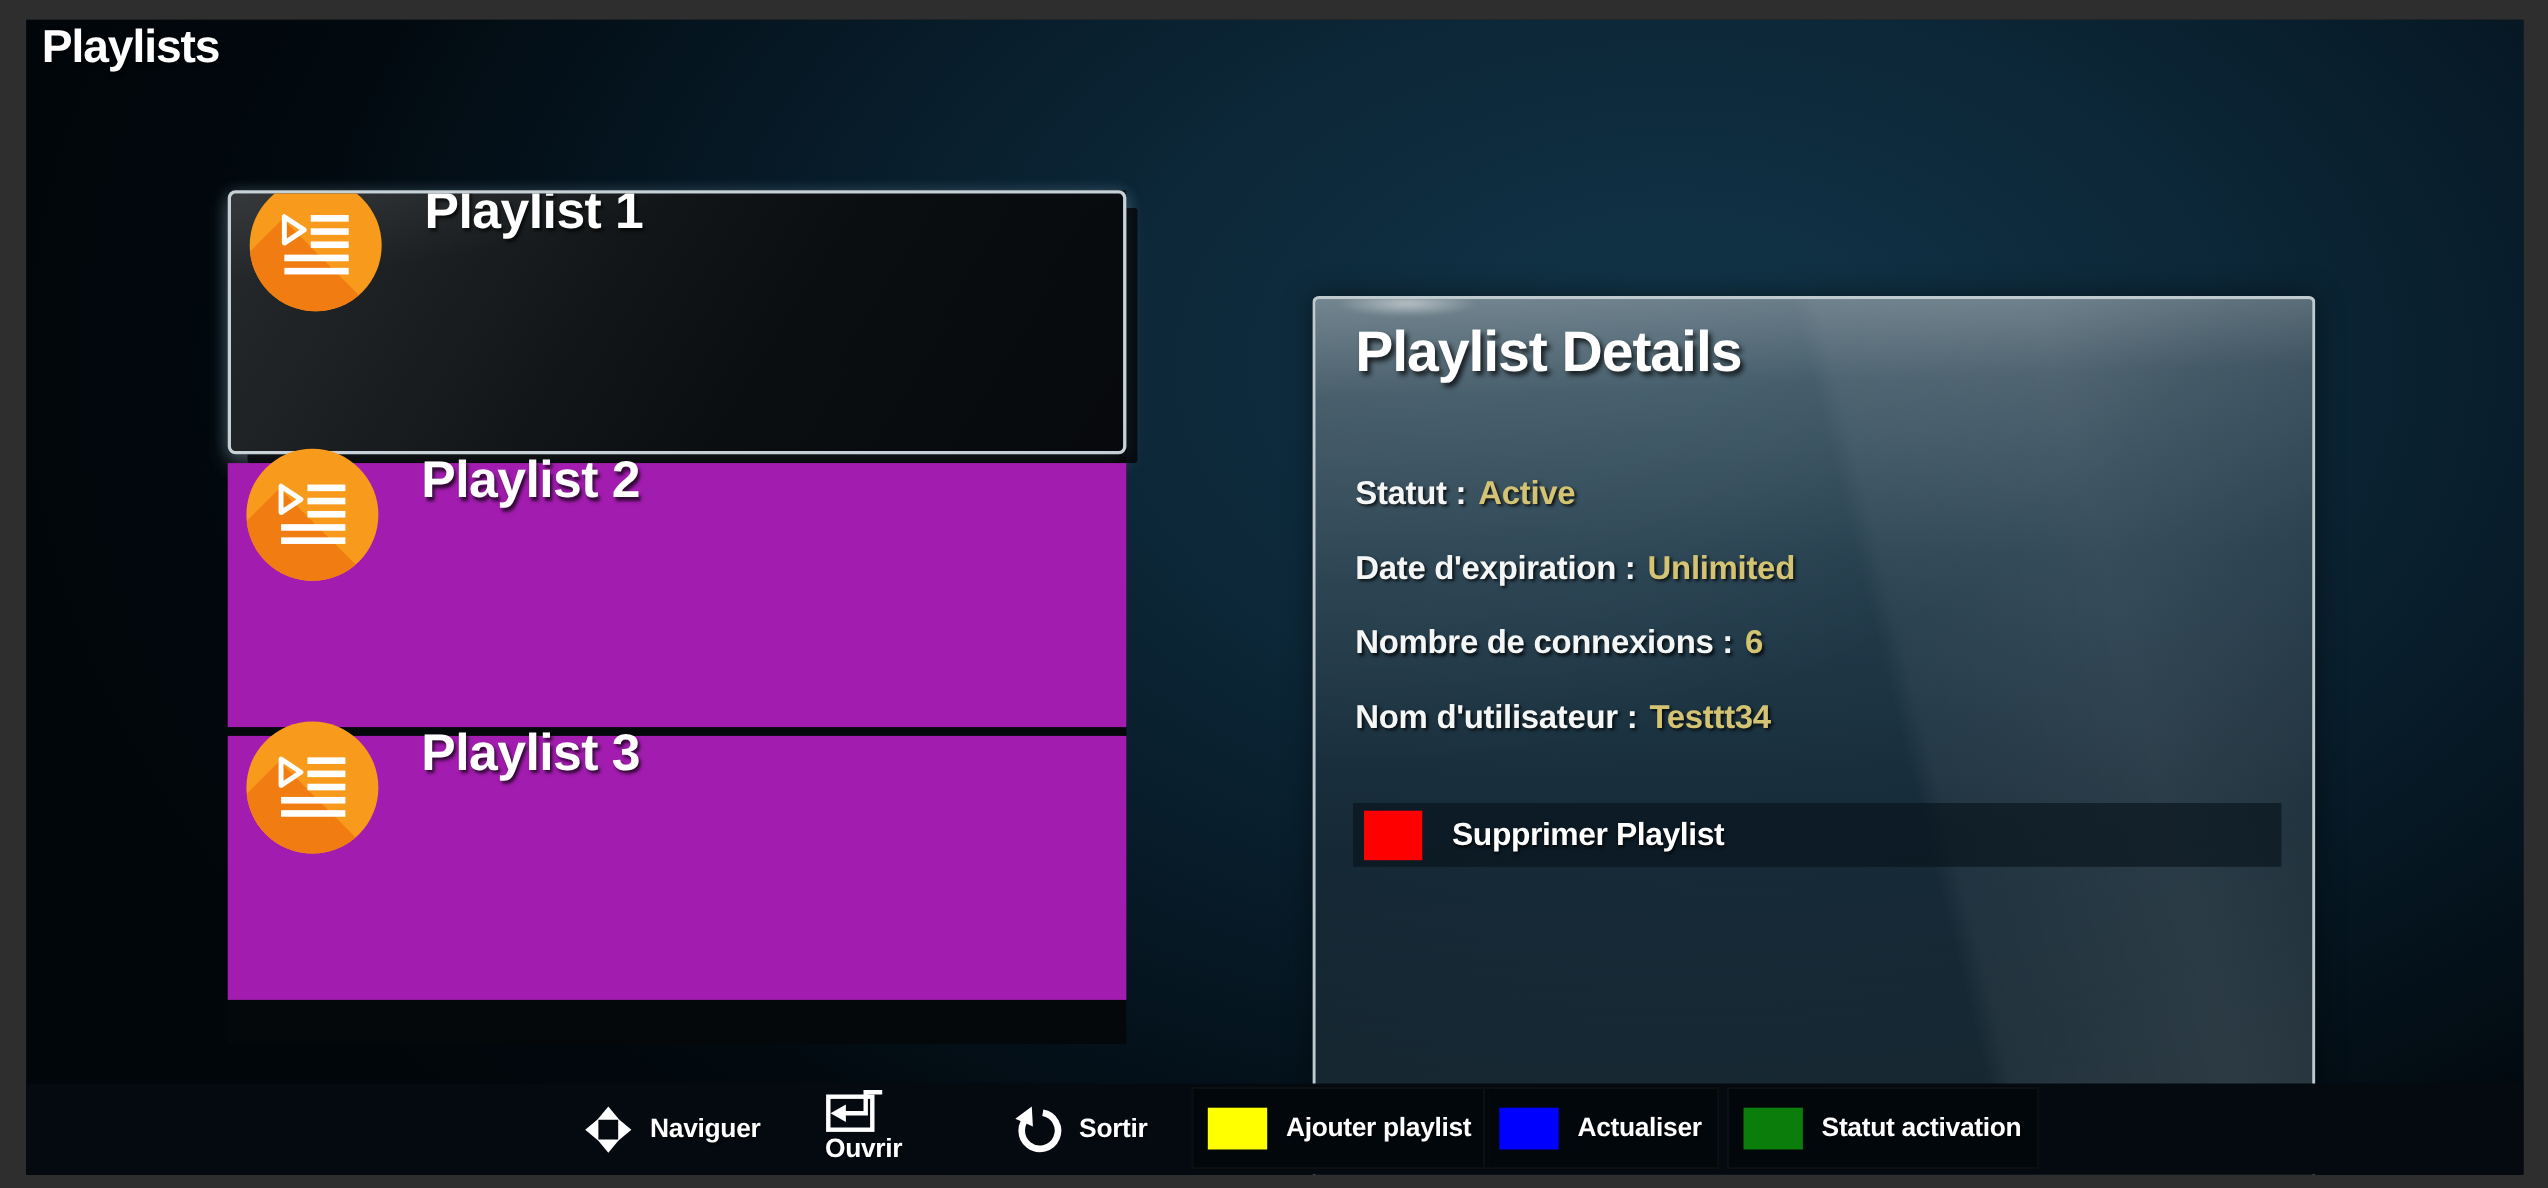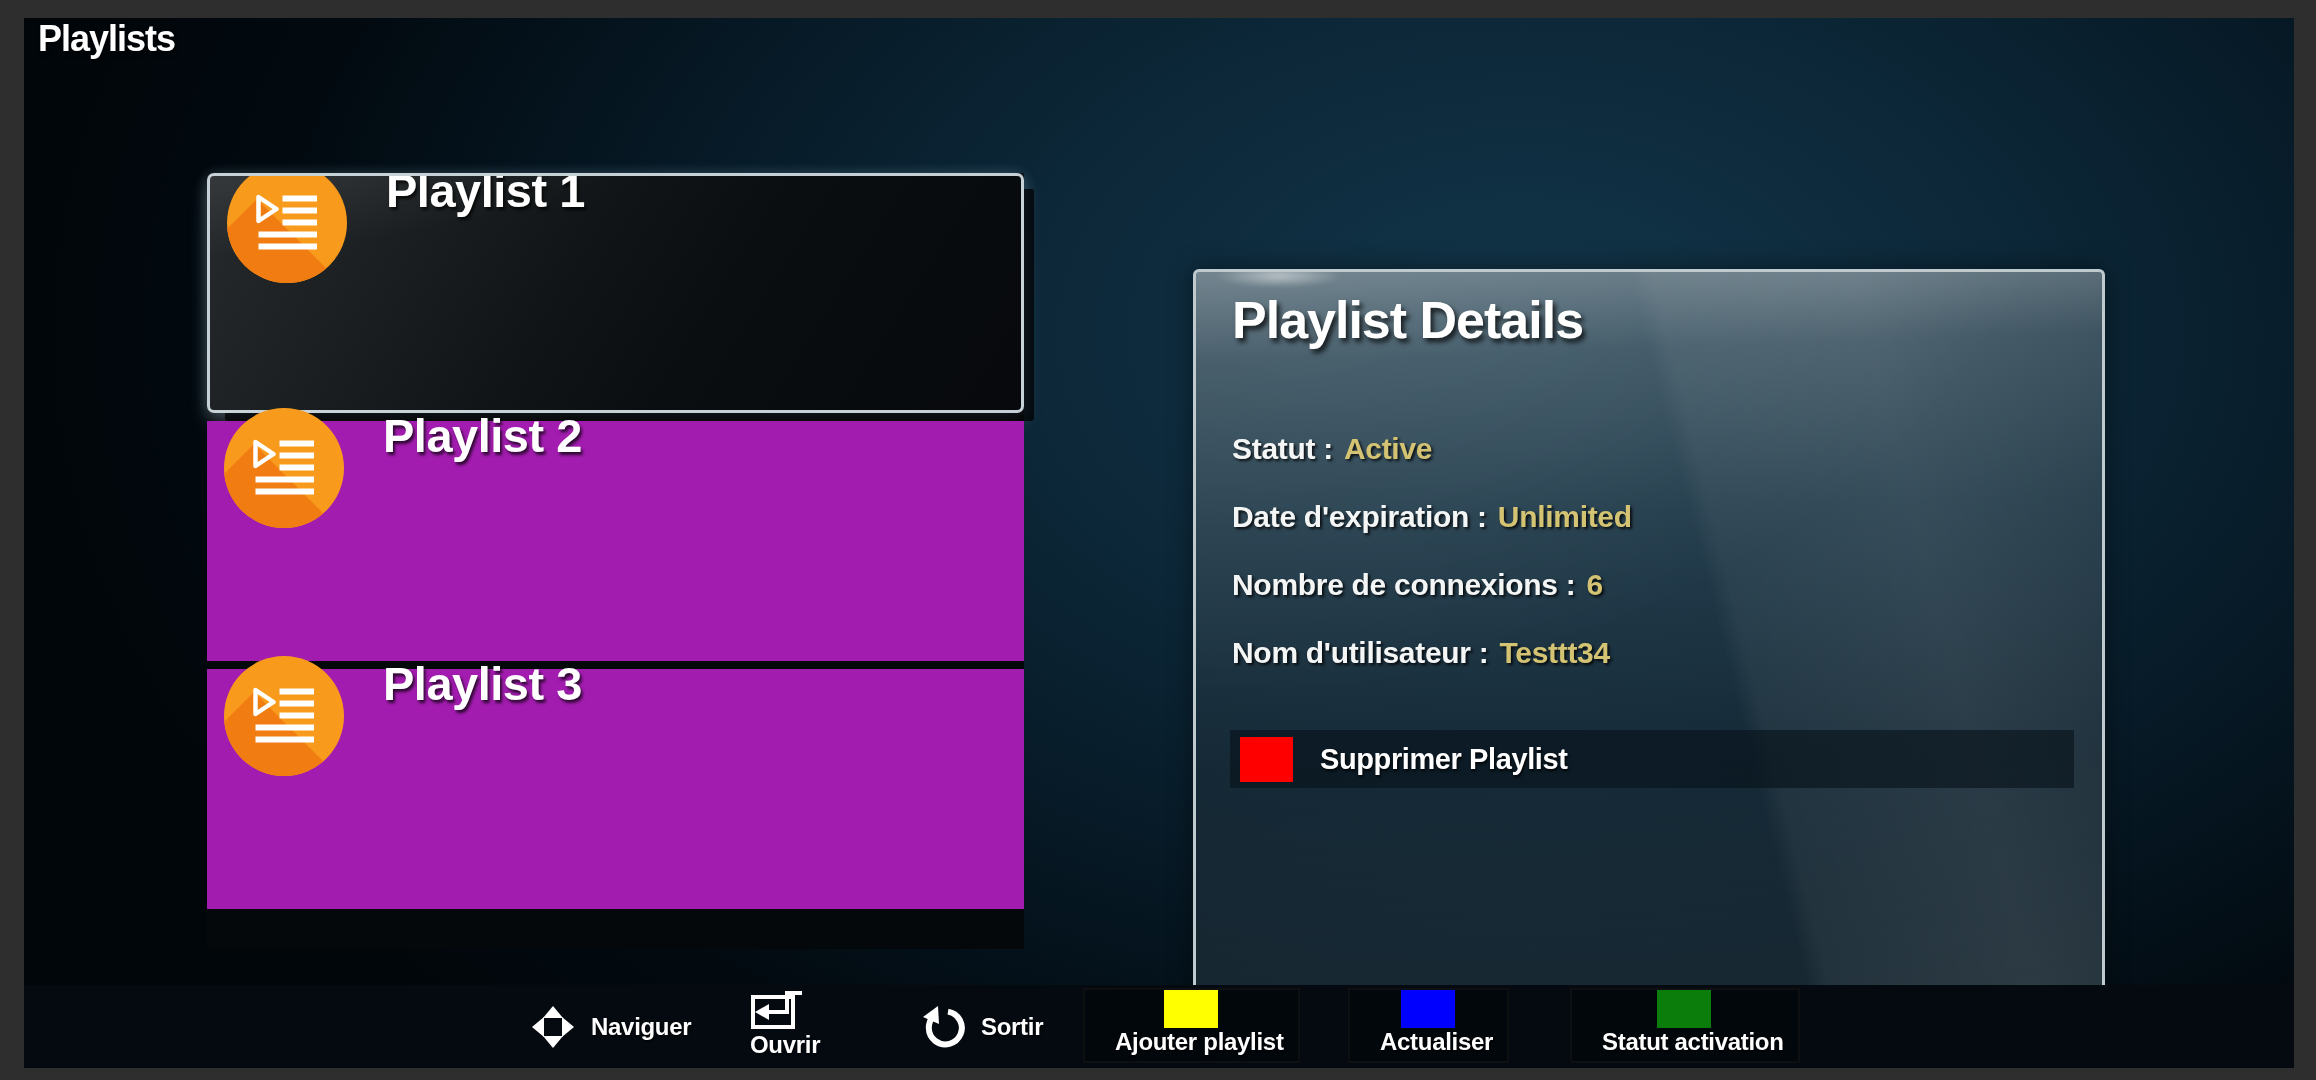--- a/index.html
+++ b/index.html
@@ -14,21 +14,21 @@
     background:
       radial-gradient(1500px 980px at 66% 30%,
         rgba(19,56,77,.95) 0%, rgba(13,42,60,.92) 34%,
         rgba(6,24,36,.95) 62%, rgba(2,10,16,.97) 84%, rgba(1,6,10,1) 100%),
       #02070c;
   }
 
   
   .page-title{
     position:absolute;left:14px;top:0px;
-    font-size:36px;font-weight:bold;color:#ffffff;letter-spacing:-1px;
+    font-size:42px;font-weight:bold;color:#ffffff;letter-spacing:-1px;
     text-shadow:2px 3px 4px rgba(0,0,0,.65);
   }
 
   
   .playlist-list{position:absolute;left:183px;top:155px;width:817px;height:776px;background:#04080b;}
   .pl-item{
     position:relative;width:817px;height:240px;margin-bottom:8px;
     background:#a21caf;box-sizing:border-box;cursor:pointer;
   }
   .pl-inner{
@@ -121,21 +121,20 @@
   .hint-label,.cbtn-label{
     font-size:24px;font-weight:bold;color:#ffffff;letter-spacing:-0.3px;
     text-shadow:1px 1px 2px rgba(0,0,0,.8);white-space:nowrap;
   }
   .hint .hint-label{margin-left:15px;}
   .cbtn{
     position:absolute;top:3px;height:75px;box-sizing:border-box;
     display:flex;align-items:center;cursor:pointer;
     background:rgba(1,5,9,.55);border:2px solid #0d0f10;
     padding:0 14px 0 13px;
-    flex-direction:column;
   }
   .cbtn-swatch{width:54px;height:38px;flex:0 0 auto;}
   .cbtn .cbtn-label{margin-left:17px;}
 </style>
 </head>
 <body>
 
 <div class="stage">
   <div class="screen">
 

